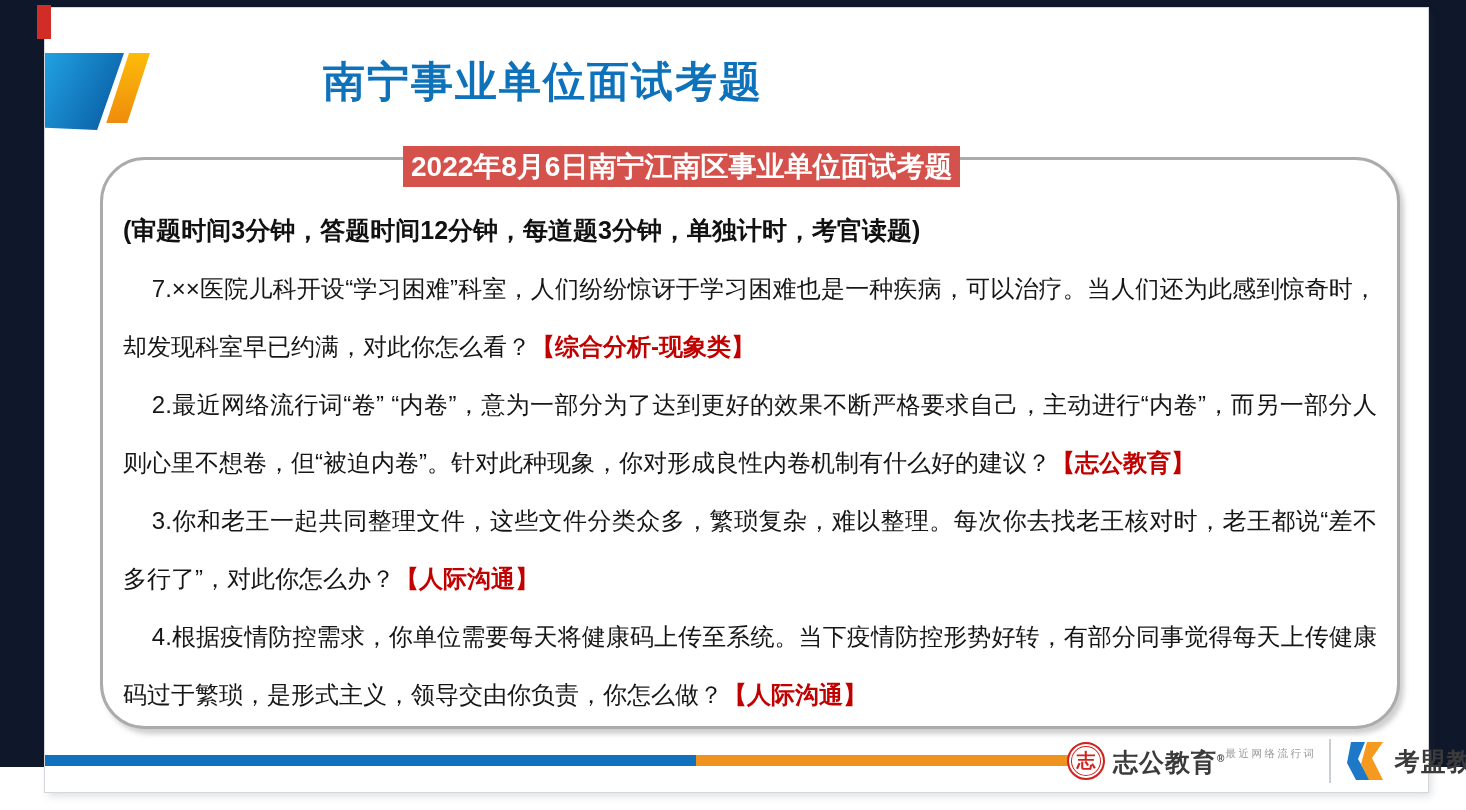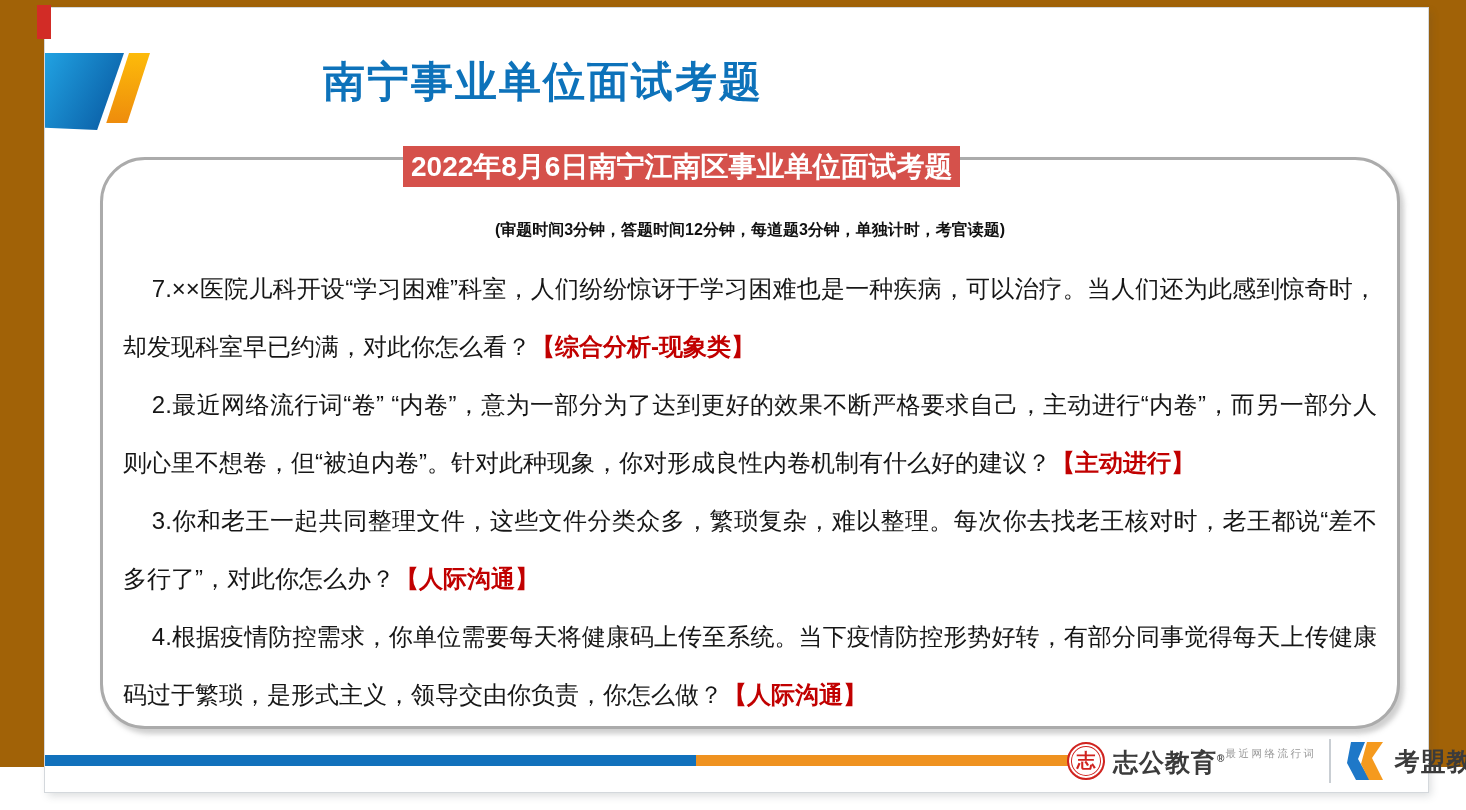--- a/index.html
+++ b/index.html
@@ -1,19 +1,19 @@
 <!DOCTYPE html>
 <html><head>
 <meta charset="utf-8">
 <style>
   * { margin:0; padding:0; box-sizing:border-box; }
   html,body { width:1466px; height:810px; overflow:hidden; }
   body { font-family:"Liberation Sans","DejaVu Sans",sans-serif; }
 
-  .stage { position:relative; width:1466px; height:767px; background:#a16207; }
+  .stage { position:relative; width:1466px; height:767px; background:#0f172a; }
 
   .slide {
     position:absolute; left:45px; top:8px; width:1383px; height:784px;
     background:#ffffff;
     box-shadow:0 0 0 1px #d4d8dc, 3px 4px 8px rgba(60,70,80,.18);
   }
 
   .red-tab {
     position:absolute; left:37px; top:5px; width:14px; height:34px;
     background:#d22c26; z-index:5;
@@ -45,21 +45,21 @@
   .panel-inner { position:absolute; left:0; top:0; right:0; bottom:0; padding:52px 20px 0 20px; }
 
   .date-banner {
     position:absolute; left:358px; top:138px; height:41px; z-index:3;
     background:#d5514b; color:#ffffff;
     font-size:28px; font-weight:bold; line-height:41px;
     padding:0 8px; white-space:nowrap;
   }
 
   .timing-note {
-    text-align:center; font-weight:bold; font-size:16px; color:#111;
+    text-align:left; font-weight:bold; font-size:25px; color:#111;
     line-height:36px;
   }
   .questions { margin-top:12px; }
   .question-item {
     font-size:24px; line-height:58px; color:#161616;
     text-align:justify; text-indent:1.2em;
   }
   .question-tag { color:#c10000; font-weight:bold; }
 
   
@@ -105,21 +105,21 @@
     <div class="deco-blue"></div>
     <div class="deco-orange"></div>
 
     <h1 class="slide-title">南宁事业单位面试考题</h1>
 
     <div class="questions-panel">
       <div class="panel-inner">
         <div class="timing-note">(审题时间3分钟，答题时间12分钟，每道题3分钟，单独计时，考官读题)</div>
         <div class="questions">
           <p class="question-item"><span>7.××医院儿科开设“学习困难”科室，人们纷纷惊讶于学习困难也是一种疾病，可以治疗。当人们还为此感到惊奇时，却发现科室早已约满，对此你怎么看？</span><span class="question-tag">【综合分析-现象类】</span></p>
-          <p class="question-item"><span>2.最近网络流行词“卷” “内卷”，意为一部分为了达到更好的效果不断严格要求自己，主动进行“内卷”，而另一部分人则心里不想卷，但“被迫内卷”。针对此种现象，你对形成良性内卷机制有什么好的建议？</span><span class="question-tag">【主动进行】</span></p>
+          <p class="question-item"><span>2.最近网络流行词“卷” “内卷”，意为一部分为了达到更好的效果不断严格要求自己，主动进行“内卷”，而另一部分人则心里不想卷，但“被迫内卷”。针对此种现象，你对形成良性内卷机制有什么好的建议？</span><span class="question-tag">【志公教育】</span></p>
           <p class="question-item"><span>3.你和老王一起共同整理文件，这些文件分类众多，繁琐复杂，难以整理。每次你去找老王核对时，老王都说“差不多行了”，对此你怎么办？</span><span class="question-tag">【人际沟通】</span></p>
           <p class="question-item"><span>4.根据疫情防控需求，你单位需要每天将健康码上传至系统。当下疫情防控形势好转，有部分同事觉得每天上传健康码过于繁琐，是形式主义，领导交由你负责，你怎么做？</span><span class="question-tag">【人际沟通】</span></p>
         </div>
       </div>
     </div>
 
     <div class="date-banner">2022年8月6日南宁江南区事业单位面试考题</div>
 
     <div class="bar-blue"></div>
     <div class="bar-orange"></div>

